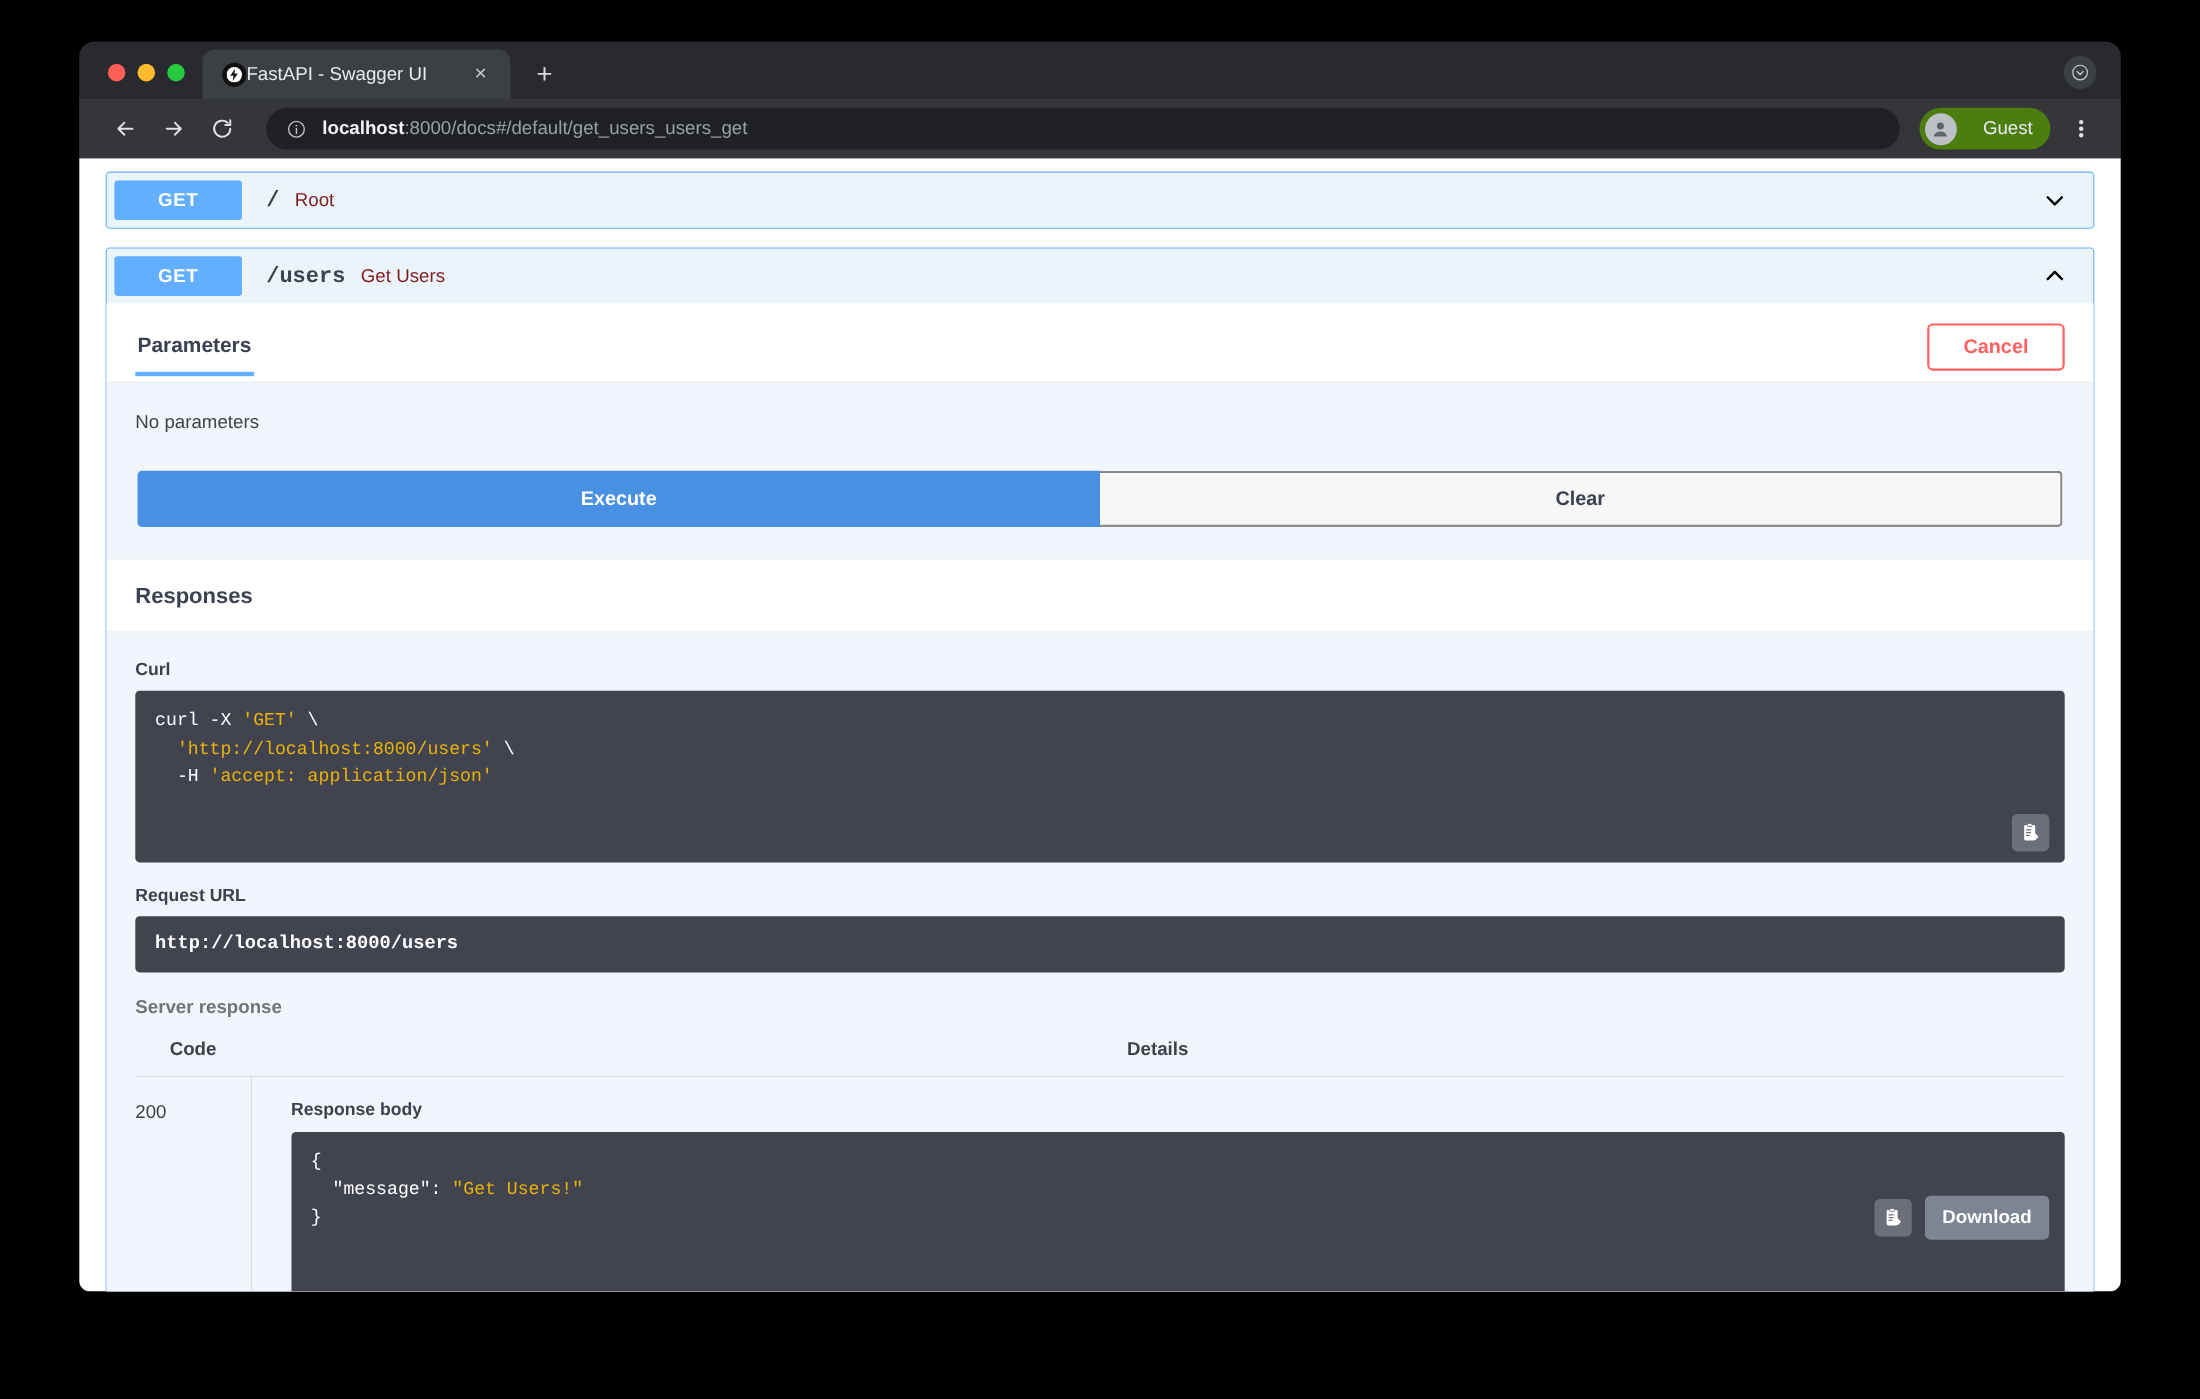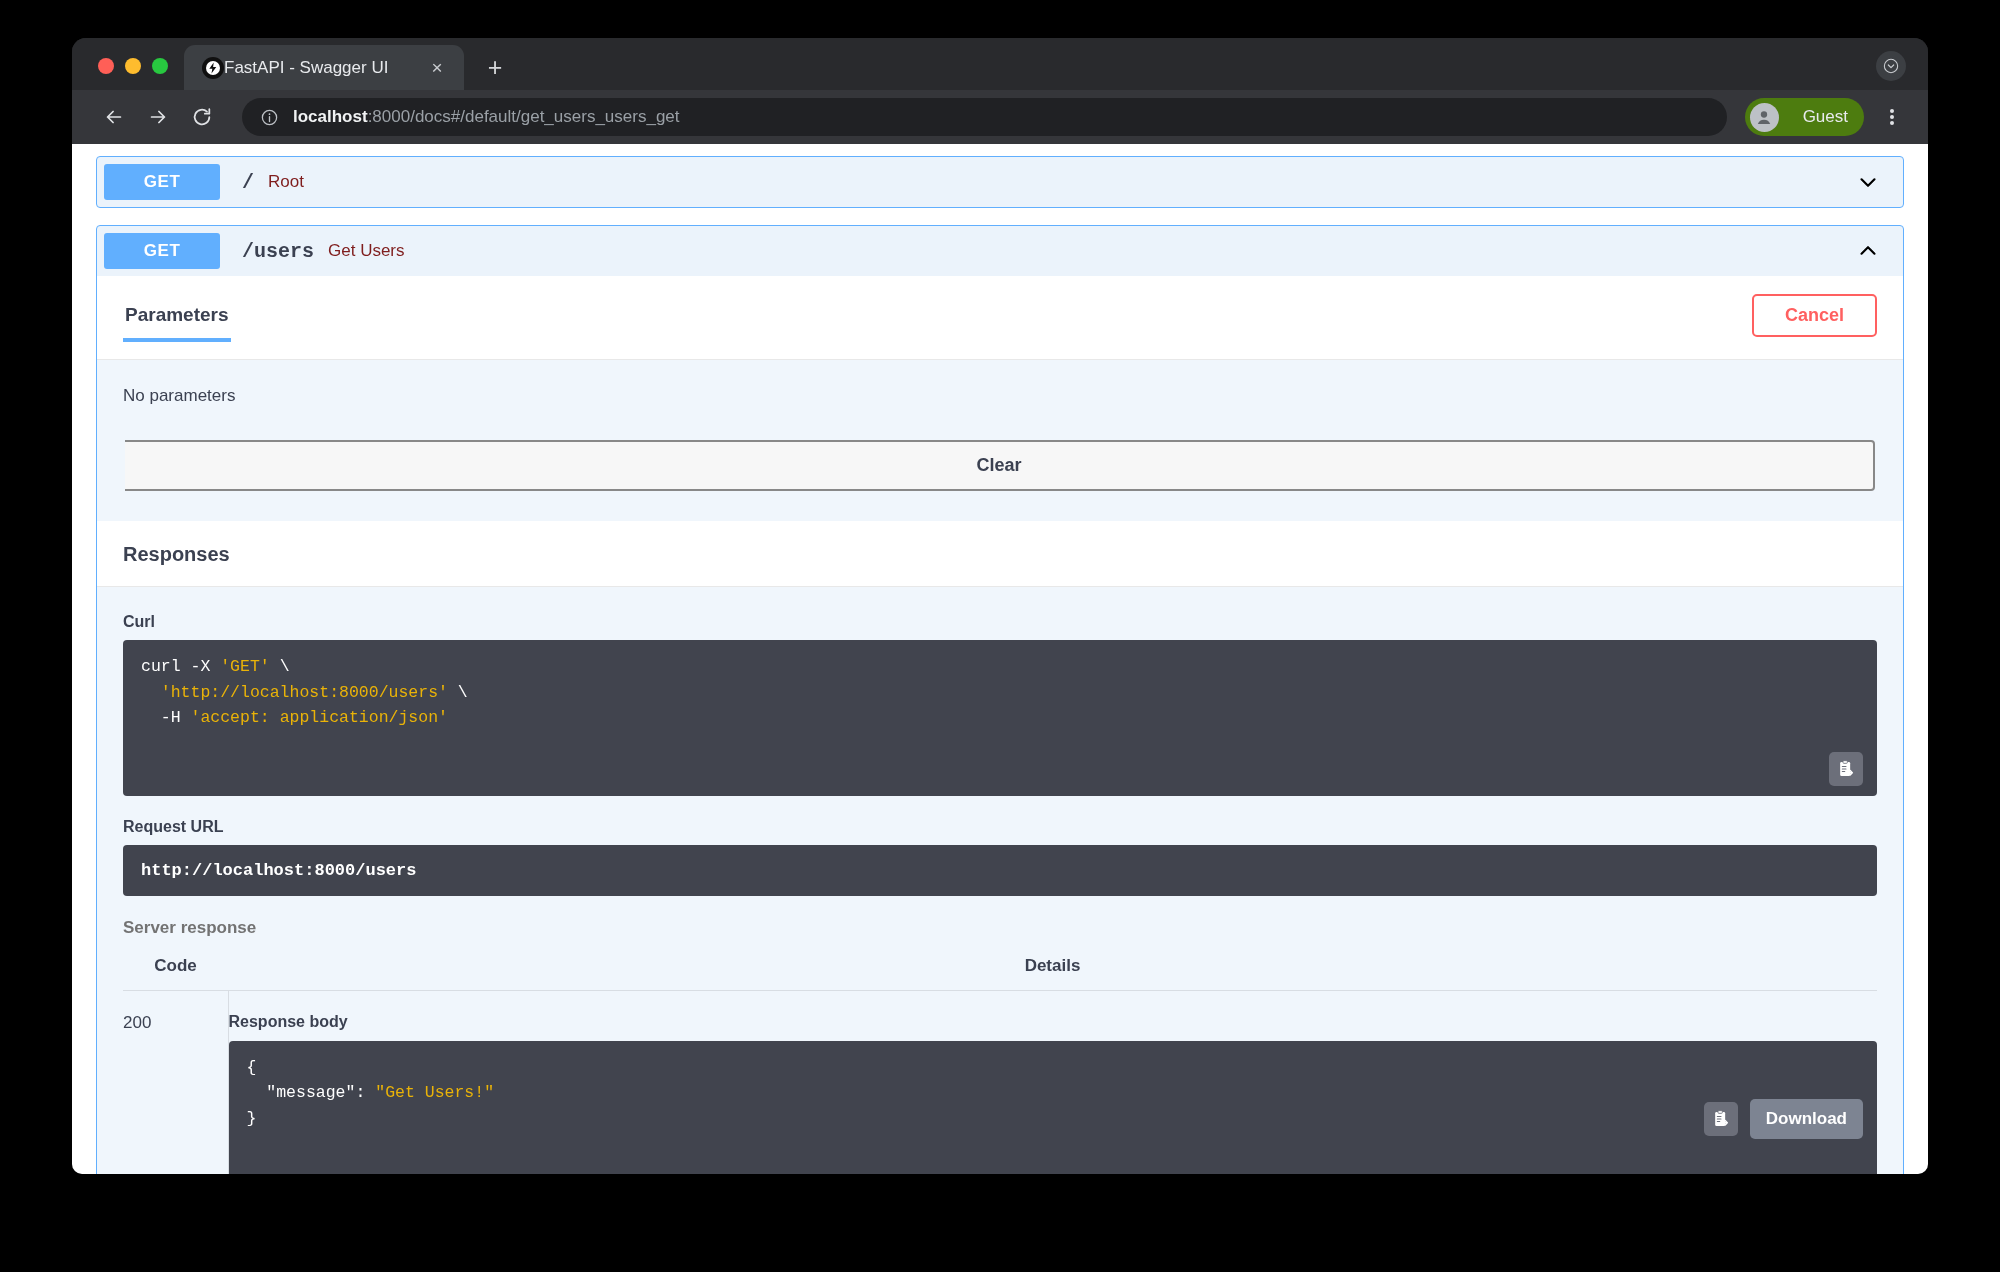--- a/index.html
+++ b/index.html
@@ -212,21 +212,21 @@
     display: flex;
     align-items: center;
   }
 
   .opblock-body { background: #ffffff; }
 
   
   .params-header {
     display: flex;
     align-items: center;
-    padding: 18px 26px 12px 26px;
+    padding: 18px 26px 0 26px;
     border-bottom: 1px solid #e8e8e8;
     background: #fff;
     gap: 48px;
   }
   .tab-item {
     font-size: 19px;
     font-weight: 700;
     color: #3b4151;
     padding: 4px 2px 12px 2px;
     border-bottom: 4px solid #61affe;
@@ -352,21 +352,21 @@
     border-bottom: 1px solid #d8dde3;
   }
   .resp-table th.col-code { width: 105px; }
   .resp-table td {
     vertical-align: top;
     padding: 22px 0 0 0;
     font-size: 17px;
     color: #3b4151;
   }
   .resp-table td.col-code { border-right: 1px solid #d8dde3; padding-right: 14px; }
-  .resp-table td.col-details { }
+  .resp-table td.col-details { padding-left: 36px; }
 
   .resp-sub-label {
     font-size: 16px;
     font-weight: 700;
     color: #3b4151;
     margin-bottom: 10px;
   }
   .download-btn {
     background: #7d8492;
     color: #ffffff;
@@ -501,20 +501,21 @@
         <div class="params-header">
           <span class="tab-item">Parameters</span>
           <button class="cancel-btn">Cancel</button>
         </div>
 
         <div class="params-body">
           <div class="no-params">No parameters</div>
         </div>
 
         <div class="exec-row">
+          <button class="execute-btn">Execute</button>
           <button class="clear-btn">Clear</button>
         </div>
 
         <div class="responses-header">
           <div class="responses-title">Responses</div>
         </div>
 
         <div class="responses-body">
 
           <div class="block-label">Curl</div>

